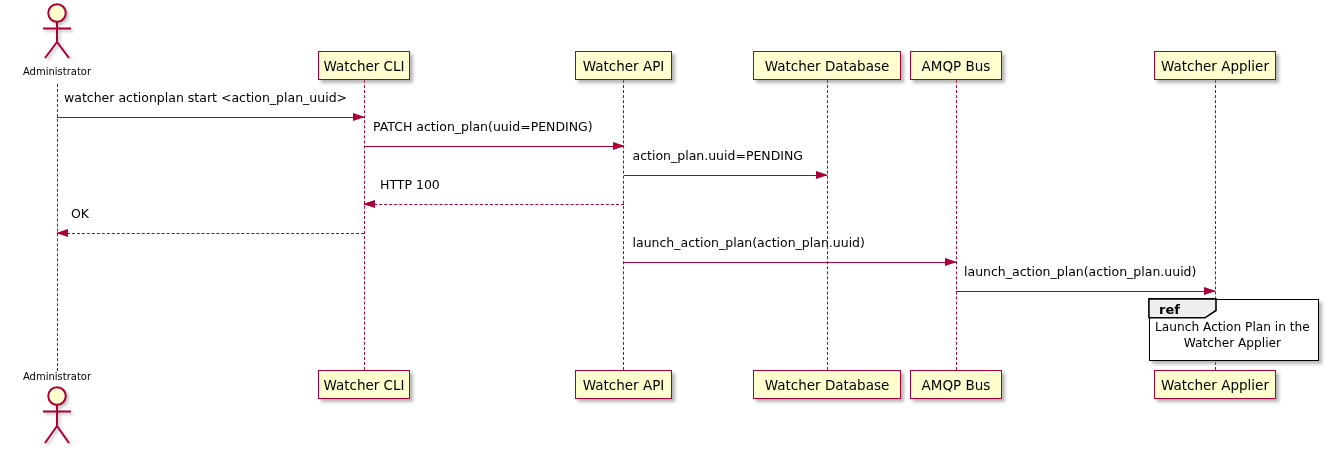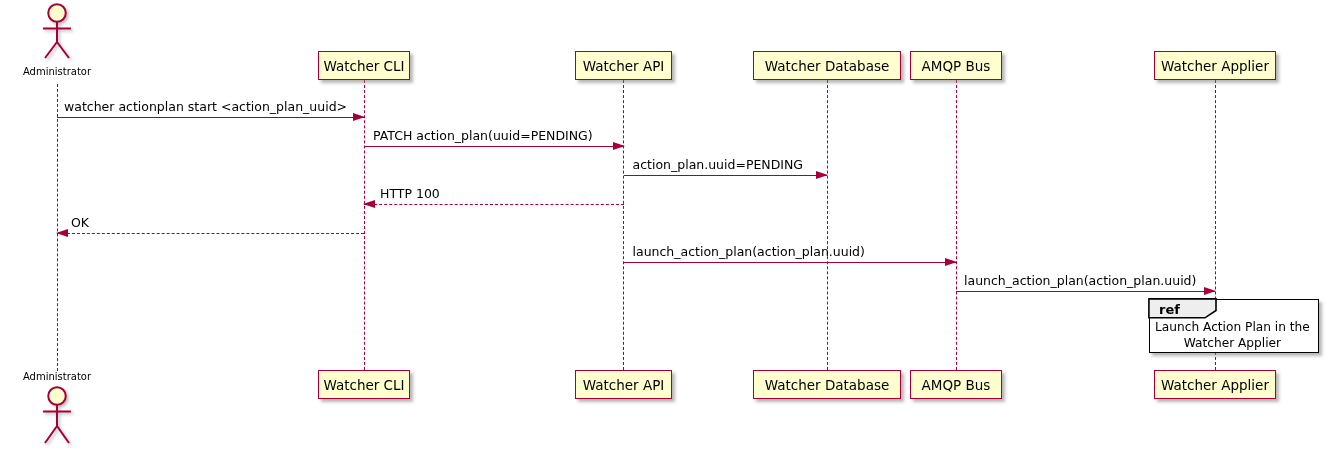--- a/index.html
+++ b/index.html
@@ -17,30 +17,30 @@
     background:var(--participant-fill,#FEFECE);
     border:1.8px solid var(--accent,#A80036);
     display:flex;align-items:center;justify-content:center;
     font-size:13.5px;color:#000;
     box-shadow:3px 3px 3px rgba(125,125,125,0.55);
   }
   
   .msg{position:absolute;height:0;}
   .msg-line{position:absolute;left:0;right:0;top:0;height:0;border-top:1.3px solid var(--accent,#A80036);}
   .msg.dashed .msg-line{border-top-style:dashed;}
-  .msg-label{position:absolute;bottom:3px;white-space:nowrap;font-size:12.5px;color:var(--text,#000);}
+  .msg-label{position:absolute;bottom:12px;white-space:nowrap;font-size:12.5px;color:var(--text,#000);}
   .head{position:absolute;top:-4px;width:0;height:0;}
   .head.right{right:-1px;border-top:4.5px solid transparent;border-bottom:4.5px solid transparent;border-left:12px solid var(--accent,#A80036);}
   .head.left{left:-1px;border-top:4.5px solid transparent;border-bottom:4.5px solid transparent;border-right:12px solid var(--accent,#A80036);}
   
   .actor-svg{position:absolute;filter:drop-shadow(2.5px 2.5px 1.5px rgba(125,125,125,0.5));}
   .actor-label{position:absolute;left:0;width:114px;text-align:center;font-size:10px;color:#000;}
   
   .ref-frame{
-    position:absolute;left:1149px;top:299px;width:170px;height:54px;
+    position:absolute;left:1149px;top:299px;width:170px;height:62px;
     box-sizing:border-box;background:#fff;border:1.8px solid #000;
     box-shadow:3px 3px 3px rgba(125,125,125,0.55);
   }
   .ref-tag{position:absolute;left:-1.8px;top:-1.8px;}
   .ref-tag-text{font-weight:bold;font-size:13px;fill:#000;font-family:"DejaVu Sans","Liberation Sans",sans-serif;}
   .ref-body{position:absolute;left:5px;top:20px;}
   .ref-line{white-space:nowrap;font-size:12.2px;line-height:15.5px;color:#000;text-align:center;}
 </style>
 </head>
 <body>

